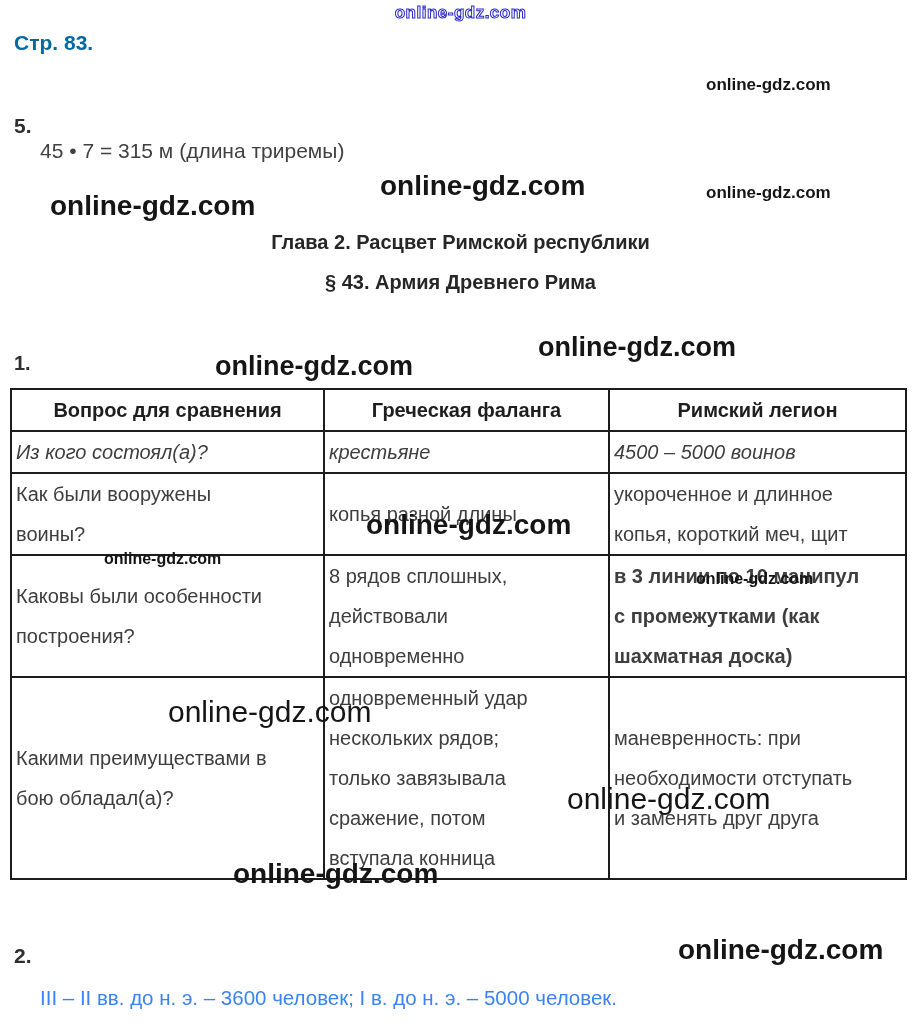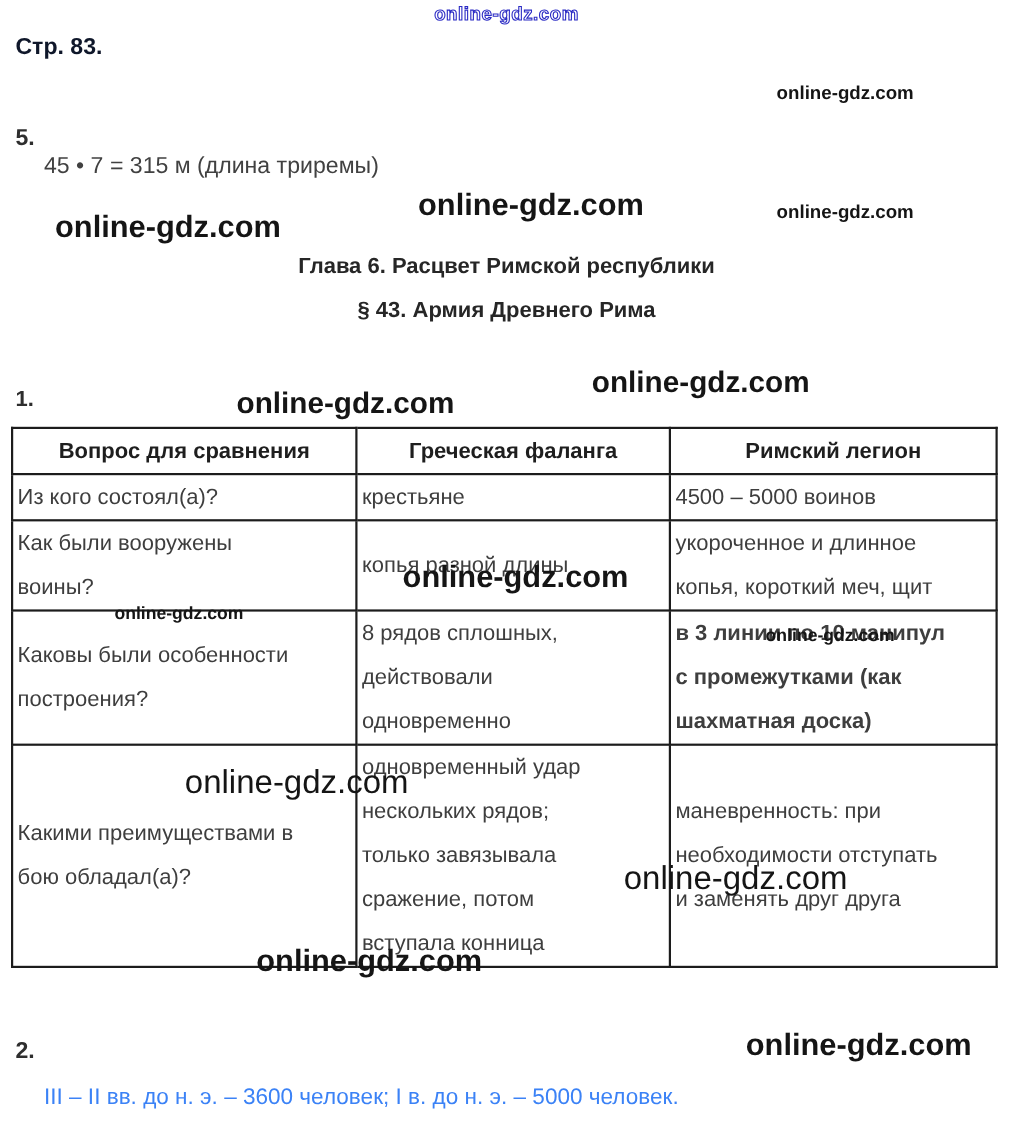--- a/index.html
+++ b/index.html
@@ -4,21 +4,21 @@
 <style>
   html,body{margin:0;padding:0;background:#ffffff;}
   body{
     width:921px;height:1026px;position:relative;overflow:hidden;
     font-family:"Liberation Sans","DejaVu Sans",sans-serif;
     -webkit-font-smoothing:antialiased;
   }
   .abs{position:absolute;white-space:nowrap;}
 
   
-  .page-label{left:14px;top:31px;font-size:21px;font-weight:700;color:#0f172a;}
+  .page-label{left:14px;top:31px;font-size:21px;font-weight:700;color:#0369a1;}
   .task5-num{left:14px;top:114px;font-size:21px;font-weight:700;color:#2e2e2e;}
   .task5-ans{left:40px;top:139px;font-size:21px;color:#414141;}
   .chapter-heading{left:0;top:231px;width:921px;text-align:center;font-size:20px;font-weight:700;color:#262626;}
   .section-heading{left:0;top:271px;width:921px;text-align:center;font-size:20px;font-weight:700;color:#262626;}
   .task1-num{left:14px;top:352px;font-size:20px;font-weight:700;color:#2e2e2e;}
   .task2-num{left:14px;top:944px;font-size:21px;font-weight:700;color:#2e2e2e;}
   .task2-ans{left:40px;top:986px;font-size:20.5px;color:#3b82f6;}
 
   
   .wm{position:absolute;color:#151515;line-height:1;white-space:nowrap;}
@@ -45,21 +45,21 @@
     border-collapse:collapse;table-layout:fixed;
   }
   table.cmp td,table.cmp th{
     border:2px solid #1c1c1c;
     vertical-align:middle;
     font-size:20px;color:#3e3e3e;
     white-space:pre-line;line-height:40px;
     padding:0 4px;overflow:hidden;
   }
   table.cmp th{font-weight:700;color:#1e1e1e;}
-  tr.hrow{height:38px;} tr.r1{height:40px;} tr.r2{height:82px;}
+  tr.hrow{height:38px;} tr.r1{height:40px;font-style:italic;} tr.r2{height:82px;}
   tr.r3{height:116px;} tr.r4{height:199px;}
   td.r3c1{line-height:58px;}
   td.r3c2{line-height:42px;}
   td.r3c3{vertical-align:top;line-height:43px;padding-top:1px;font-weight:bold;}
   td.r4c2{line-height:39px;}
   td.r4c3{vertical-align:top;line-height:40px;padding-top:9px;}
 </style>
 </head>
 <body>
 
@@ -68,21 +68,21 @@
 <div class="abs page-label">Стр. 83.</div>
 <div class="wm wm-sm wm-a">online-gdz.com</div>
 
 <div class="abs task5-num">5.</div>
 <div class="abs task5-ans">45 • 7 = 315 м (длина триремы)</div>
 
 <div class="wm wm-b">online-gdz.com</div>
 <div class="wm wm-sm wm-c">online-gdz.com</div>
 <div class="wm wm-d">online-gdz.com</div>
 
-<div class="abs chapter-heading">Глава 6. Расцвет Римской республики</div>
+<div class="abs chapter-heading">Глава 2. Расцвет Римской республики</div>
 <div class="abs section-heading">§ 43. Армия Древнего Рима</div>
 
 <div class="wm wm-e">online-gdz.com</div>
 <div class="abs task1-num">1.</div>
 <div class="wm wm-f">online-gdz.com</div>
 
 <table class="cmp">
   <colgroup>
     <col style="width:313px">
       <col style="width:285px">

